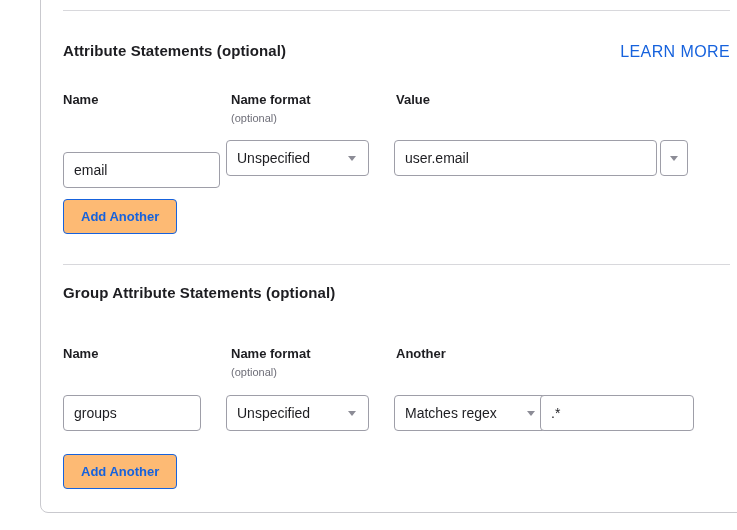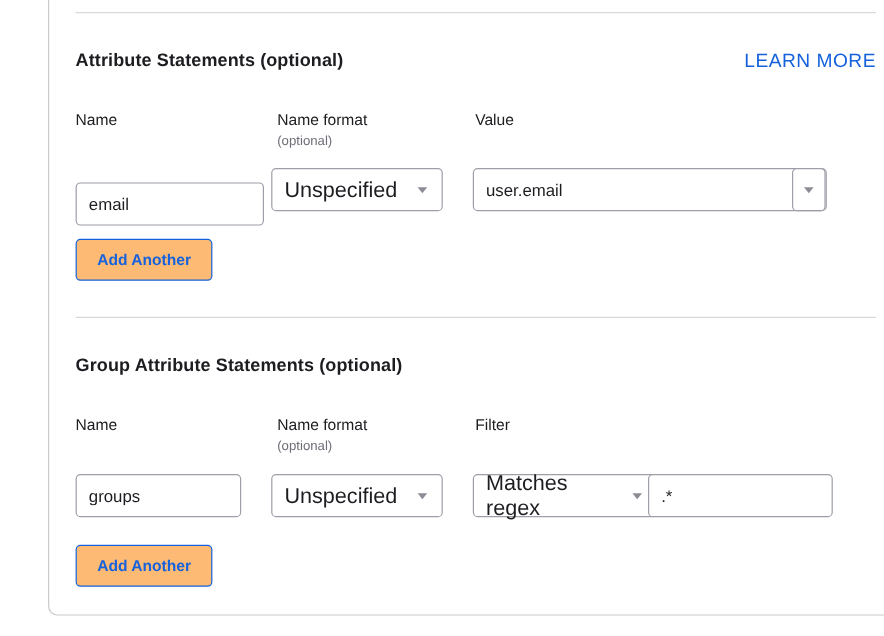--- a/index.html
+++ b/index.html
@@ -43,21 +43,21 @@
     font-weight: 500;
     letter-spacing: 0.4px;
     color: #1662dd;
     text-decoration: none;
     cursor: pointer;
   }
 
   .col-label {
     position: absolute;
     font-size: 13px;
-    font-weight: normal;
+    font-weight: bold;
     color: #1d1d21;
   }
   .col-note {
     position: absolute;
     font-size: 11px;
     color: #6e6e78;
   }
 
   .text-input {
     position: absolute;
@@ -75,21 +75,21 @@
   .select {
     position: absolute;
     height: 36px;
     border: 1px solid #9e9ea8;
     border-radius: 4px;
     background: #ffffff;
     display: flex;
     align-items: center;
     justify-content: space-between;
     padding: 0 12px 0 10px;
-    font-size: 18px;
+    font-size: 14px;
     color: #1d1d21;
     cursor: pointer;
   }
   .caret {
     width: 0; height: 0;
     border-left: 4px solid transparent;
     border-right: 4px solid transparent;
     border-top: 5px solid #8c8c96;
     flex: 0 0 auto;
     margin-left: 8px;
@@ -139,36 +139,36 @@
   <div class="col-note" style="left:201px; top:112px;">(optional)</div>
   <div class="col-label" style="left:366px; top:92px;">Value</div>
 
   <input class="text-input" style="left: 33px; top: 152px; width: 157px;" value="email">
 
   <div class="select" style="left:196px; top:140px; width:143px;">
     <span>Unspecified</span>
     <span class="caret"></span>
   </div>
 
-  <input class="text-input" style="left: 364px; top: 140px; width: 295px;" value="user.email">
+  <input class="text-input" style="left: 364px; top: 140px; width: 263px;" value="user.email">
 
   <div class="dropdown-btn" style="left:630px; top:140px; width:28px;">
     <span class="caret" style="margin-left:0;"></span>
   </div>
 
   <button class="add-btn" style="top:199px;">Add Another</button>
 
   <div class="divider" style="top:264px;"></div>
 
-  <div class="section-title" style="top:296px;">Group Attribute Statements (optional)</div>
+  <div class="section-title" style="top:284px;">Group Attribute Statements (optional)</div>
 
   <div class="col-label" style="left:33px; top:346px;">Name</div>
   <div class="col-label" style="left:201px; top:346px;">Name format</div>
   <div class="col-note" style="left:201px; top:366px;">(optional)</div>
-  <div class="col-label" style="left:366px; top:346px;">Filter</div>
+  <div class="col-label" style="left:366px; top:346px;">Another</div>
 
   <input class="text-input" style="left: 33px; top: 395px; width: 138px;" value="groups">
 
   <div class="select" style="left:196px; top:395px; width:143px;">
     <span>Unspecified</span>
     <span class="caret"></span>
   </div>
 
   <div class="select" style="left:364px; top:395px; width:154px;">
     <span>Matches regex</span>

